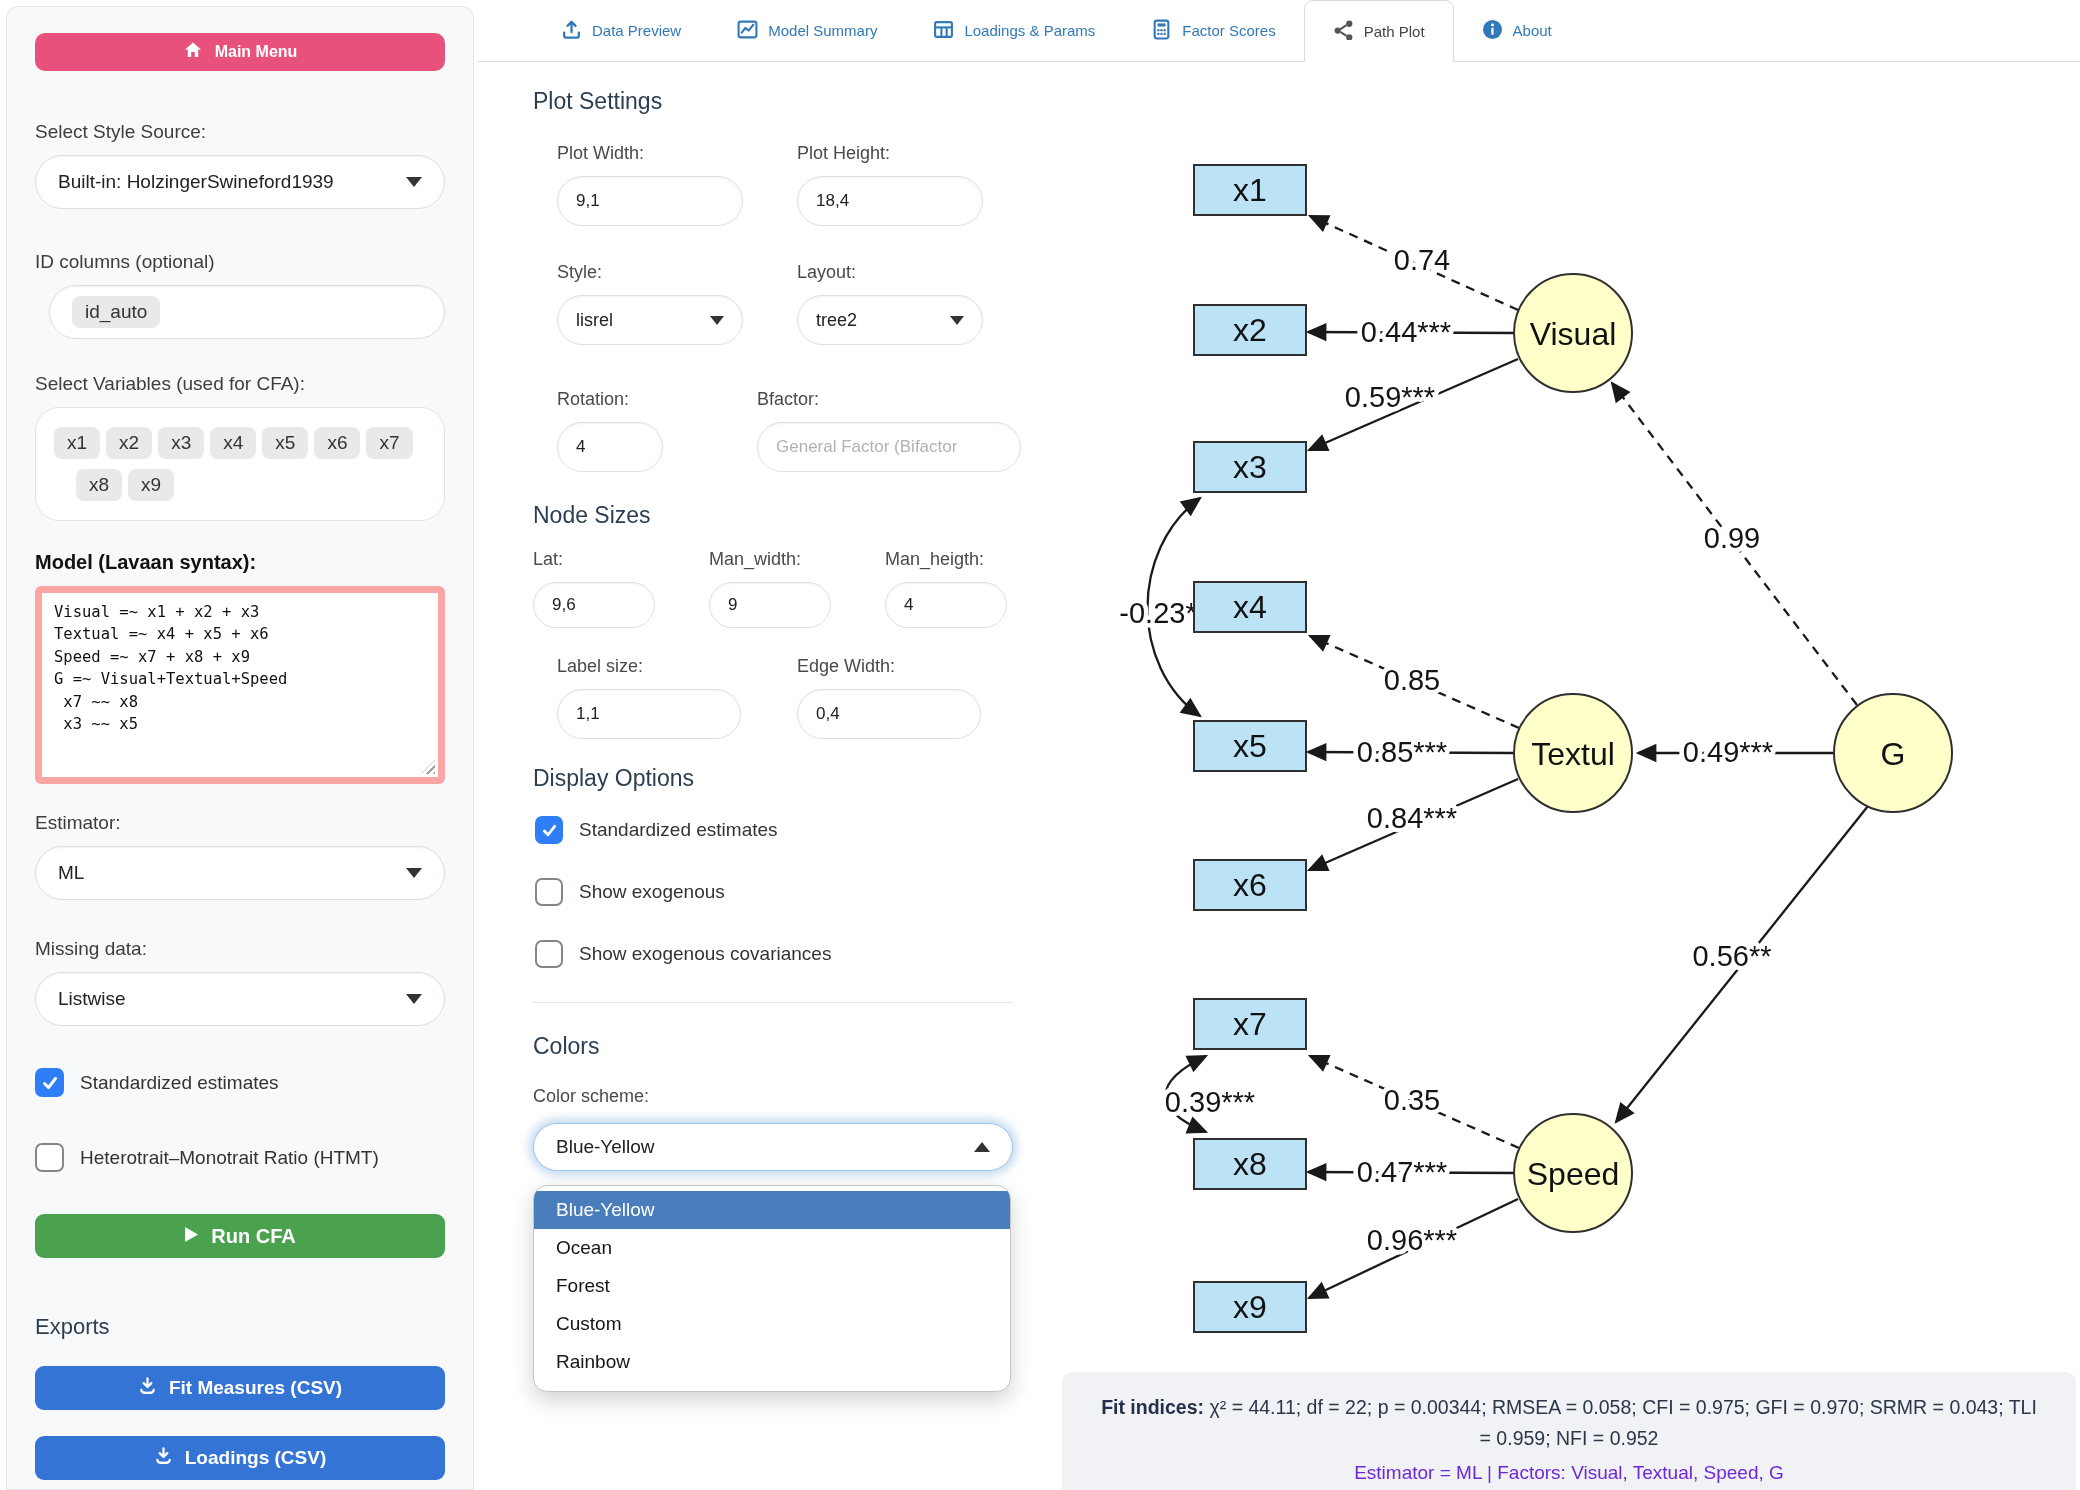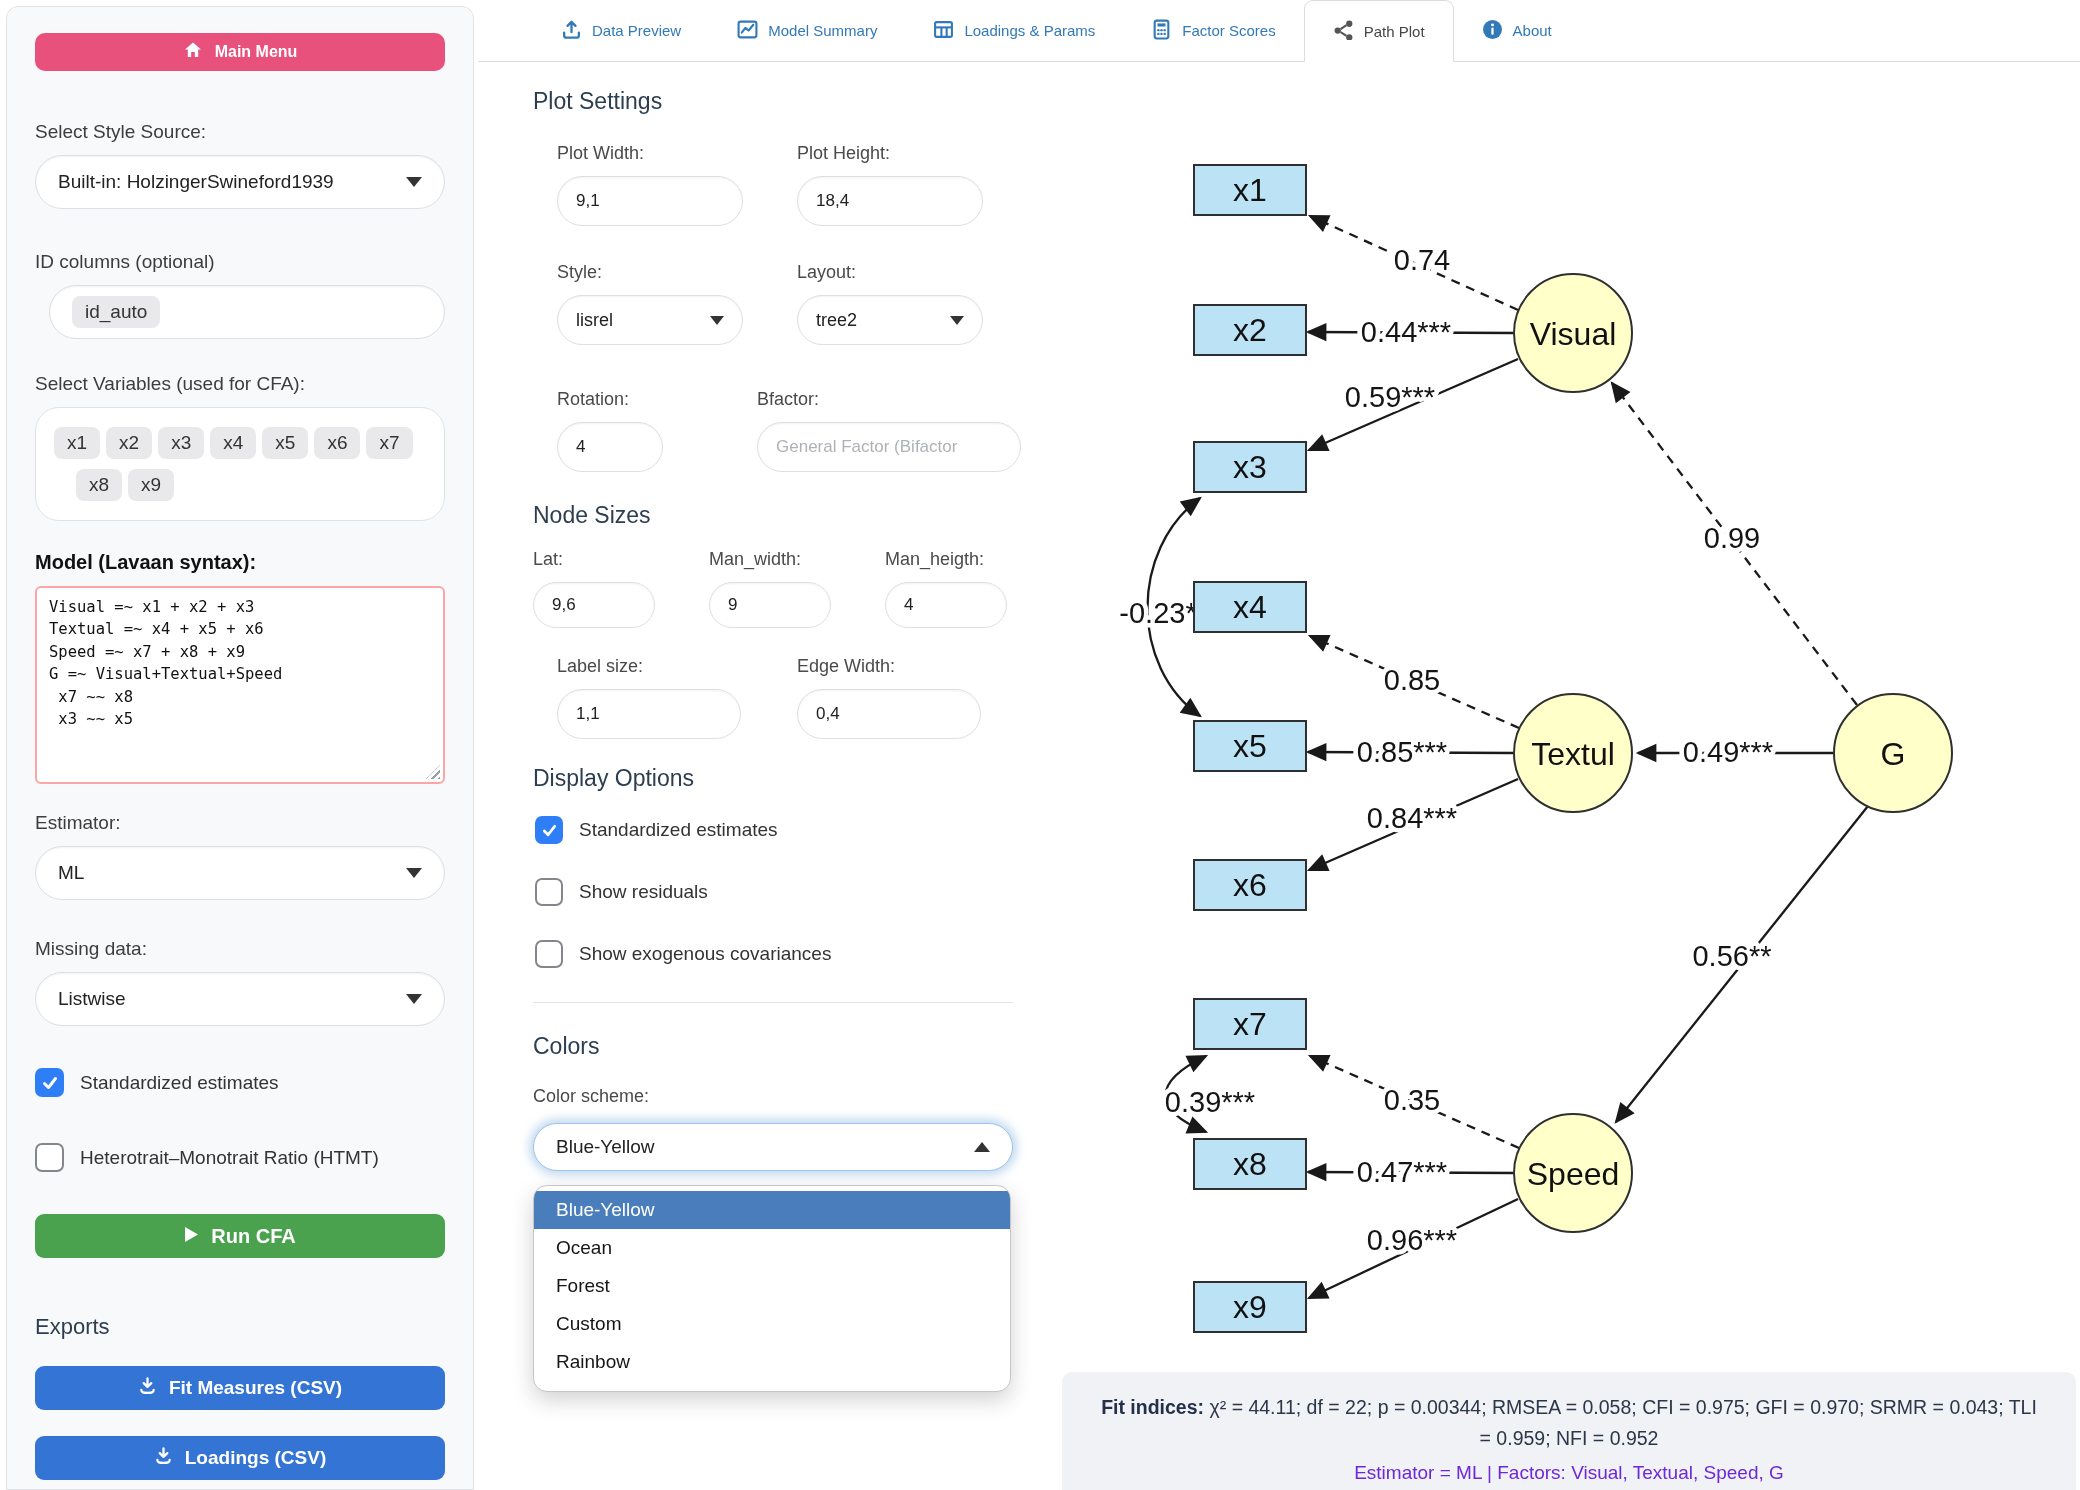--- a/index.html
+++ b/index.html
@@ -19,21 +19,21 @@
   .caret-down{width:0;height:0;border-left:8px solid transparent;border-right:8px solid transparent;
               border-top:10px solid #333;}
   .caret-up{width:0;height:0;border-left:8px solid transparent;border-right:8px solid transparent;
             border-bottom:10px solid #333;}
   .chip{display:inline-block;background:#e9e9eb;border-radius:8px;padding:5px 13px;font-size:19px;color:#333;}
   .mb42{margin-bottom:42px;}
   .id-input{margin-left:14px;margin-bottom:34px;}
   .vars-box{background:#fff;border:1px solid #e0e3e6;border-radius:24px;padding:14px 18px;margin-bottom:30px;}
   .vars-box .chip{margin:5px 6px 5px 0;}
   .model-label{font-size:20px;font-weight:bold;color:#111;margin-bottom:12px;}
-  .model-box{position:relative;width:100%;height:198px;box-sizing:border-box;border:2px solid #fca5a5;
+  .model-box{position:relative;width:100%;height:198px;box-sizing:border-box;border:7px solid #fca5a5;
              border-radius:6px;background:#fff;margin-bottom:28px;}
   .model-box textarea{width:100%;height:100%;box-sizing:border-box;border:none;outline:none;resize:none;
              background:transparent;border-radius:6px;padding:8px 12px;
              font-family:"DejaVu Sans Mono","Liberation Mono",monospace;font-size:15.5px;line-height:1.45;color:#111;}
   .model-box .resize-grip{position:absolute;right:3px;bottom:3px;width:14px;height:14px;
              background:repeating-linear-gradient(135deg,transparent 0 3px,#9aa0a5 3px 5px);
              clip-path:polygon(100% 0,0 100%,100% 100%);}
   .cb-row{display:flex;align-items:center;gap:16px;}
   .cb{width:29px;height:29px;border-radius:7px;box-sizing:border-box;flex:none;display:flex;
       align-items:center;justify-content:center;}
@@ -339,21 +339,21 @@
     <div class="cb-row">
       <span class="cb on">
         <svg width="17" height="17" viewBox="0 0 18 18">
             <polyline points="3.5,9.5 7.5,13.5 14.5,4.5" fill="none" stroke="#fff" stroke-width="3" stroke-linecap="round" stroke-linejoin="round"></polyline>
           </svg>
       </span>
       <span class="cb-label">Standardized estimates</span>
     </div>
     <div class="cb-row">
       <span class="cb off"></span>
-      <span class="cb-label">Show residuals</span>
+      <span class="cb-label">Show exogenous</span>
     </div>
     <div class="cb-row">
       <span class="cb off"></span>
       <span class="cb-label">Show exogenous covariances</span>
     </div>
 
     <hr class="divider">
 
     <div class="sec-title" style="margin-bottom:26px;">Colors</div>
     <div class="f-label" style="margin-bottom:16px;">Color scheme:</div>

